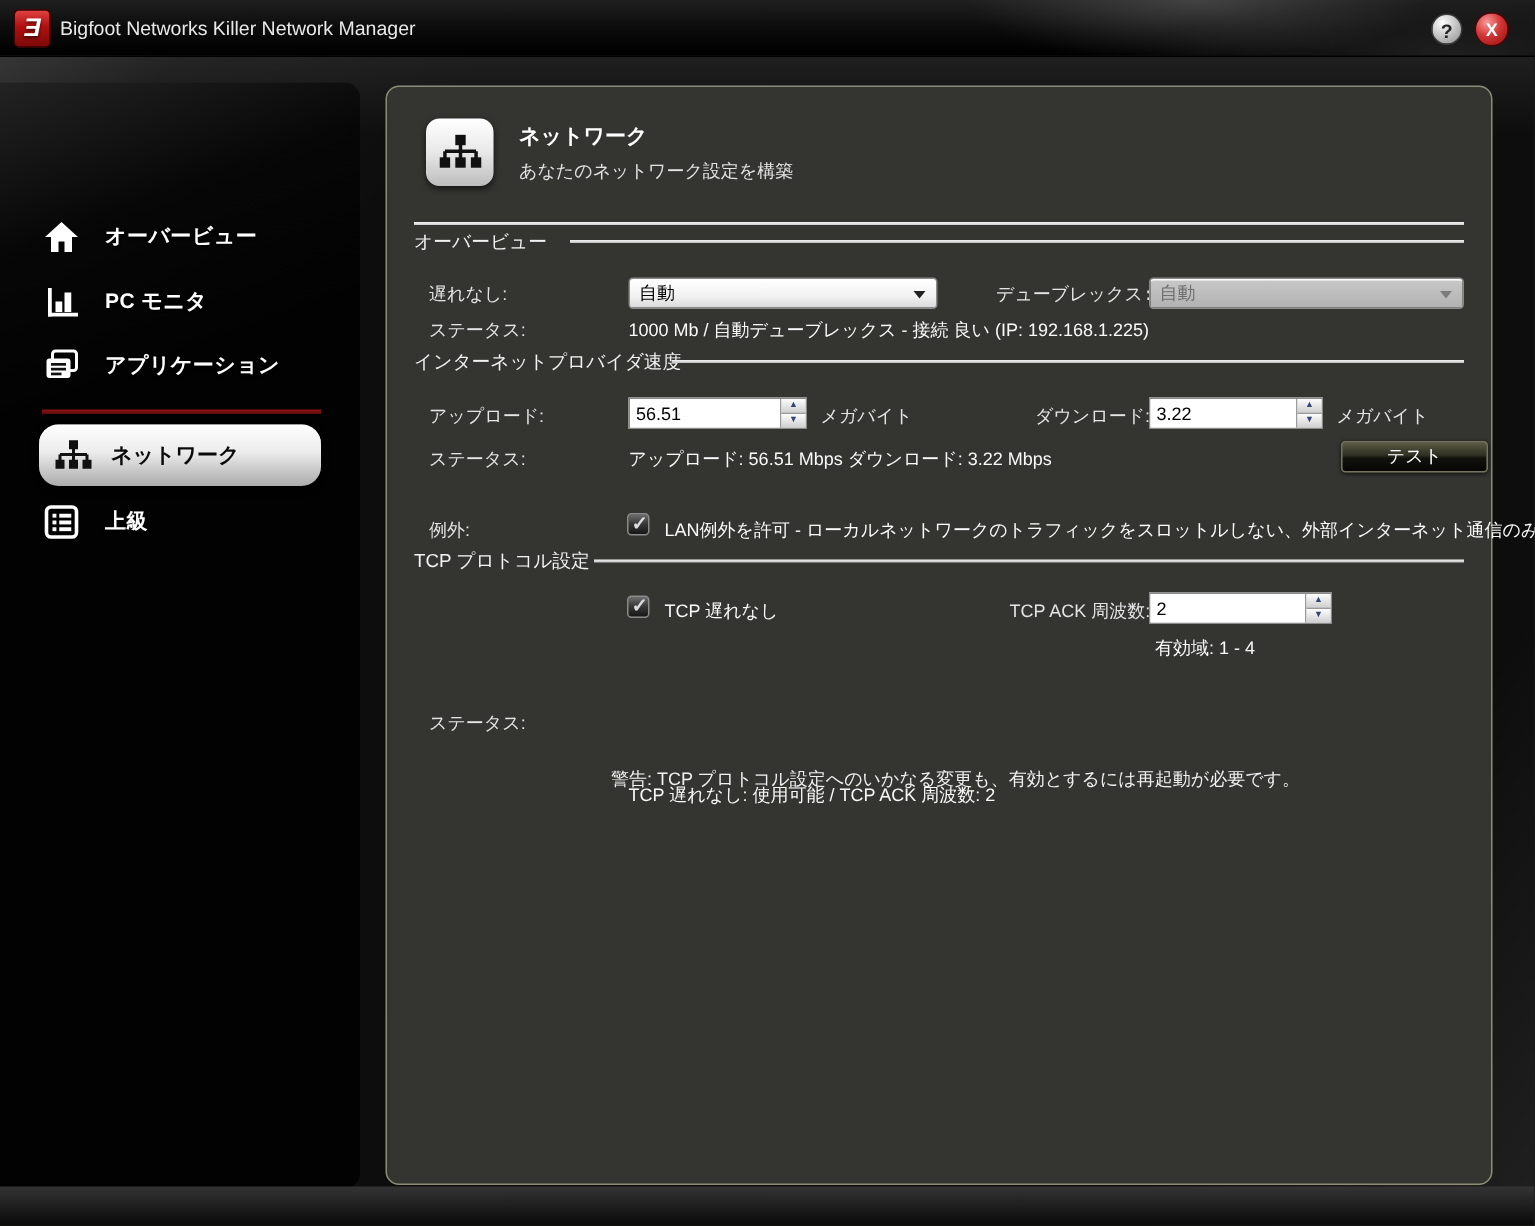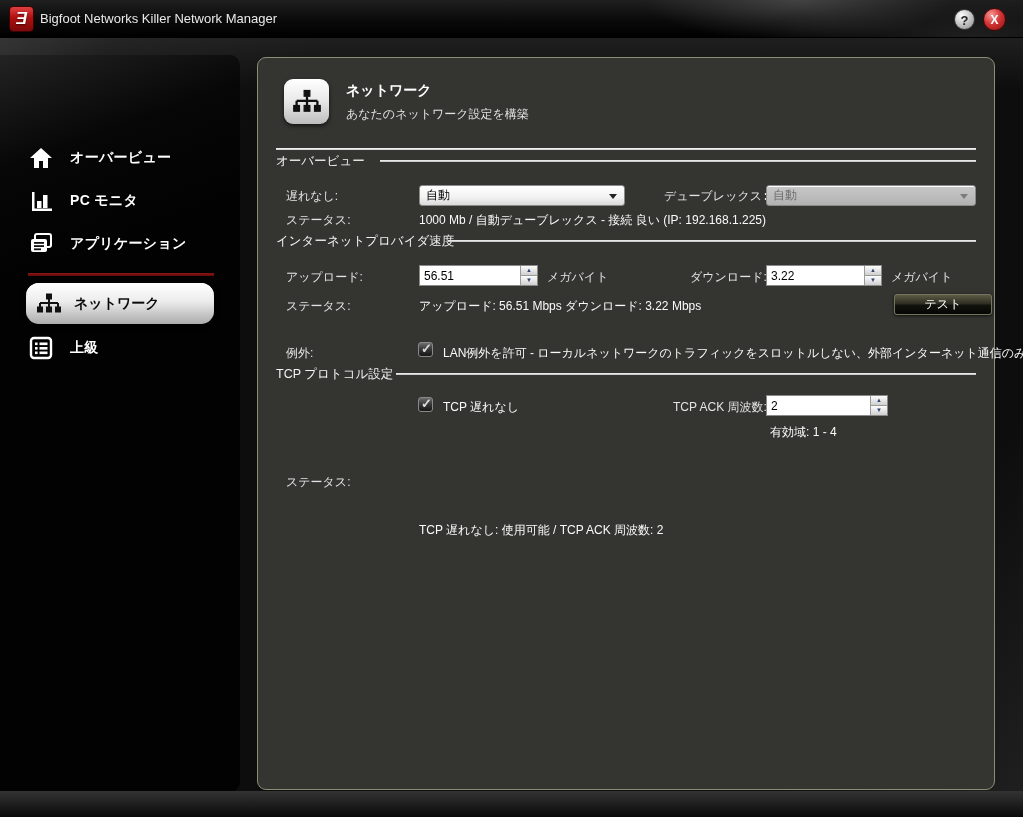--- a/index.html
+++ b/index.html
@@ -344,17 +344,18 @@
       <div class="spin-col">
         <div class="spin-btn up">▲</div>
         <div class="spin-btn">▼</div>
       </div>
     </div>
     <div class="form-value" style="left:512px; top:366px;">有効域: 1 - 4</div>
 
     <div class="form-label" style="left:28px; top:416px;">ステータス:</div>
     <div class="form-value" style="left:161px; top:416px;margin-top:48px;">TCP 遅れなし: 使用可能 / TCP ACK 周波数: 2</div>
 
+    <div id="warning-text">警告: TCP プロトコル設定へのいかなる変更も、有効とするには再起動が必要です。</div>
 
   </div>
 
   <div id="bottom-strip"></div>
 </div>
 
 </body></html>

